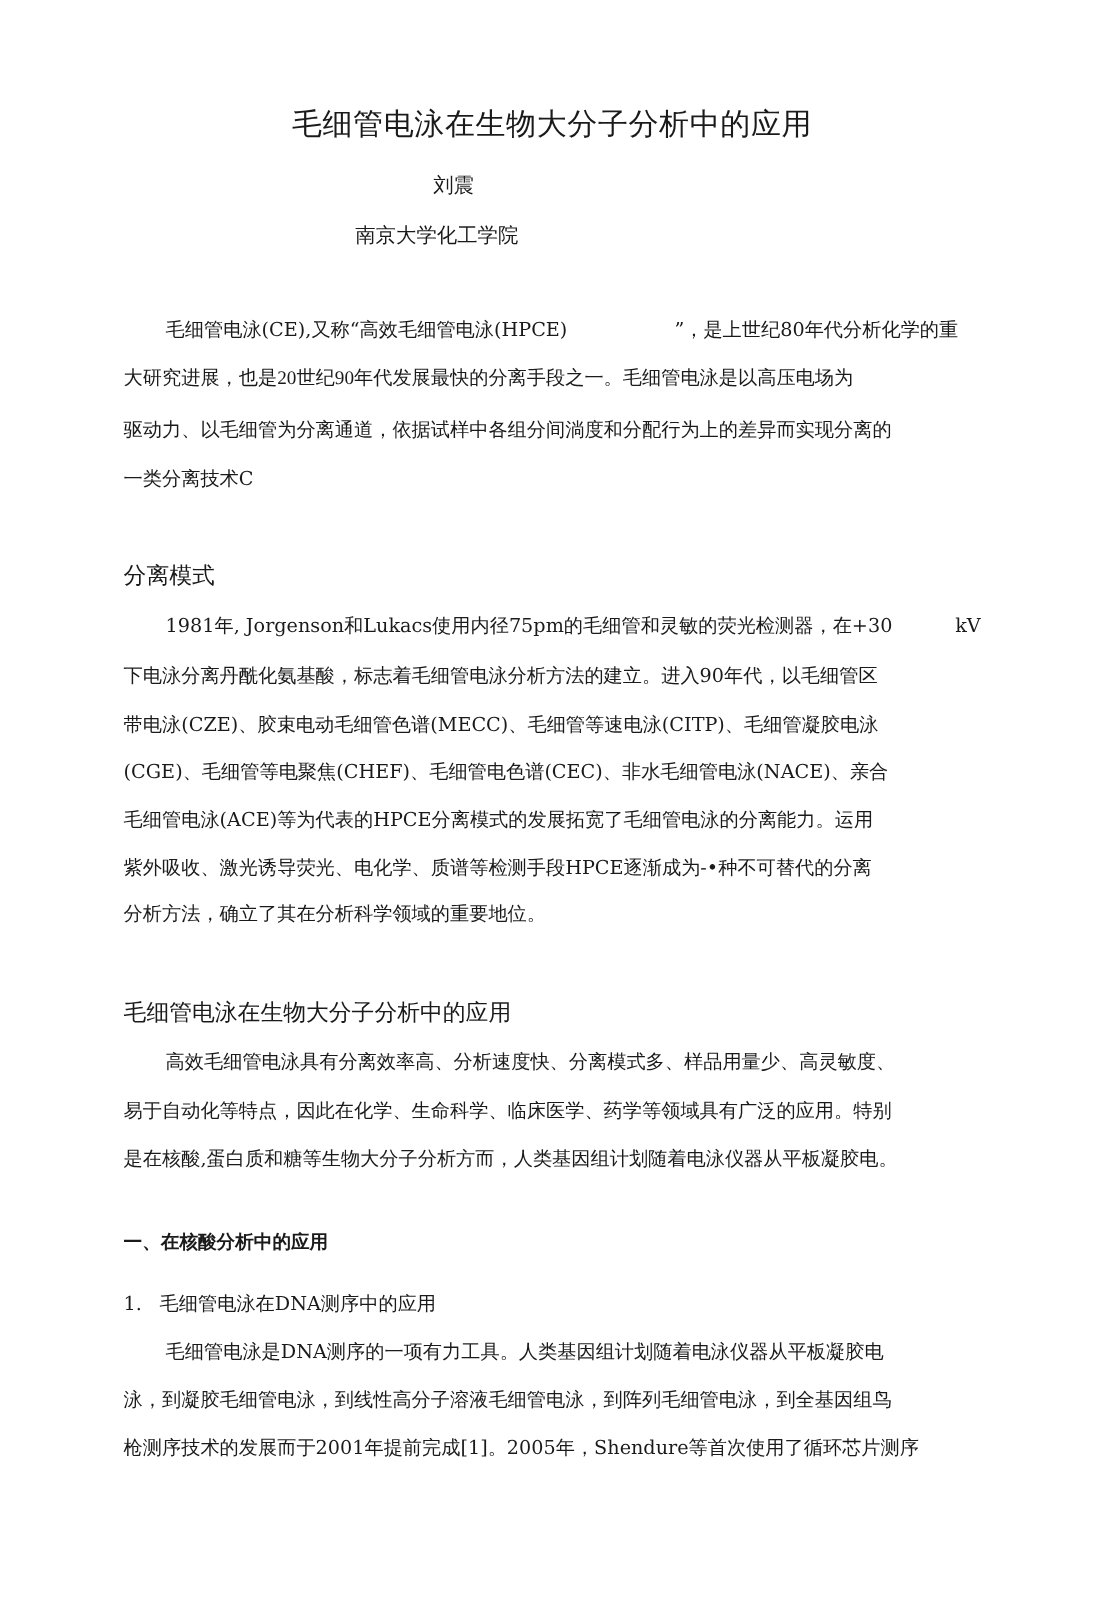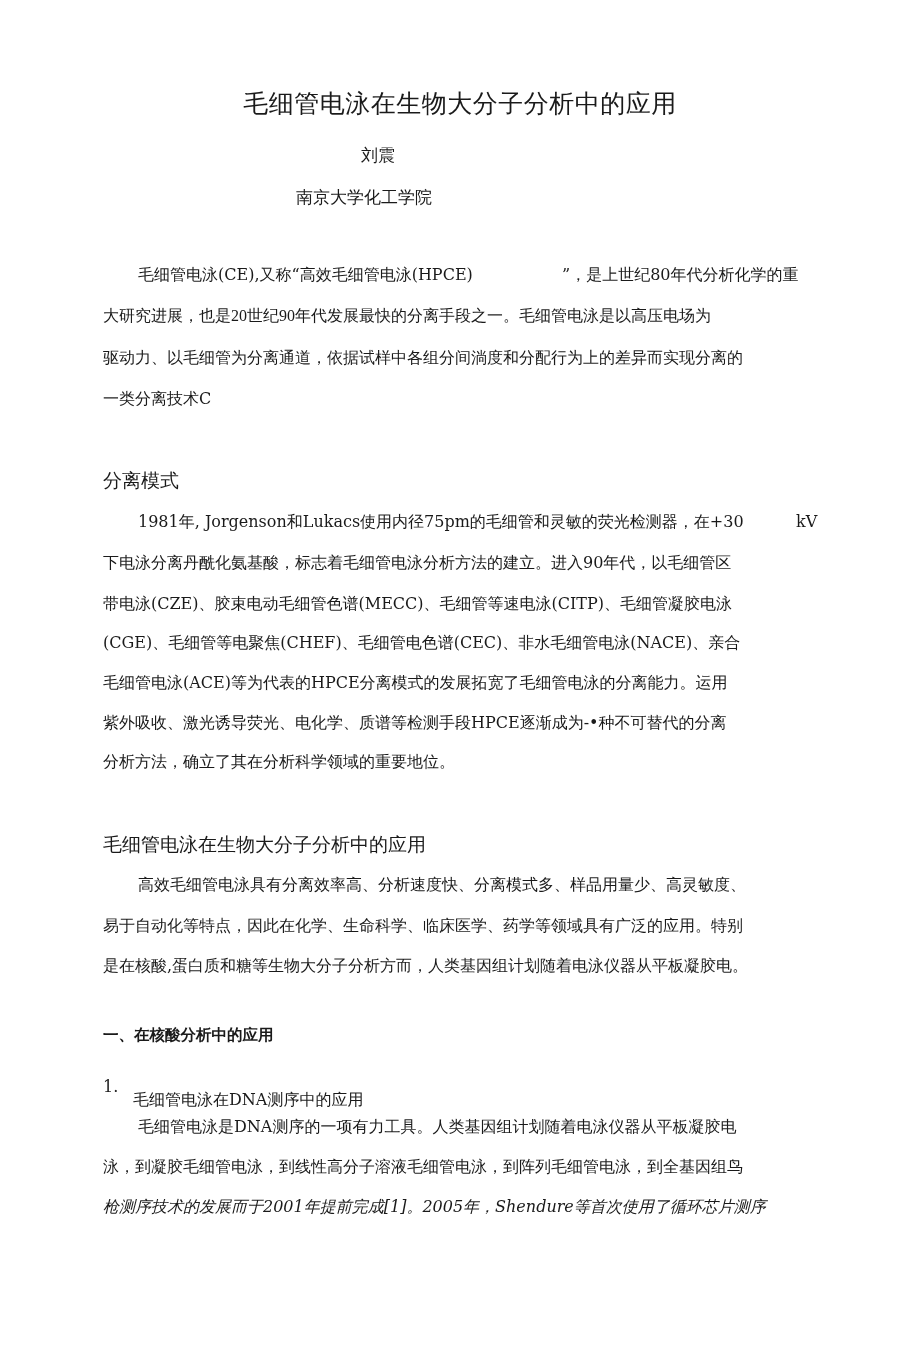--- a/index.html
+++ b/index.html
@@ -47,20 +47,20 @@
 
   <div class="h2" style="top:832px;">毛细管电泳在生物大分子分析中的应用</div>
   <div>
     <div class="line" style="top:876px;left:138px;font-family:Liberation Mono, monospace;">高效毛细管电泳具有分离效率高、分析速度快、分离模式多、样品用量少、高灵敏度、</div>
     <div class="line" style="top:916px;left:103px;">易于自动化等特点，因此在化学、生命科学、临床医学、药学等领域具有广泛的应用。特别</div>
     <div class="line" style="top:956px;left:103px;">是在核酸,蛋白质和糖等生物大分子分析方而，人类基因组计划随着电泳仪器从平板凝胶电。</div>
   </div>
 
   <div class="h3" style="top:1008px;margin-top:17px;">一、在核酸分析中的应用</div>
   <div class="line" style="top:1077px;left:103px;">1.</div>
-  <div class="line" style="top:1077px;left:133px;margin-top:13px;">毛细管电泳在DNA测序中的应用</div>
+  <div class="line" style="top:1077px;left:133px;">毛细管电泳在DNA测序中的应用</div>
   <div>
     <div class="line" style="top:1117px;left:138px;">毛细管电泳是DNA测序的一项有力工具。人类基因组计划随着电泳仪器从平板凝胶电</div>
     <div class="line" style="top:1157px;left:103px;">泳，到凝胶毛细管电泳，到线性高分子溶液毛细管电泳，到阵列毛细管电泳，到全基因组鸟</div>
-    <div class="line" style="top:1197px;left:103px;font-style:italic;">枪测序技术的发展而于2001年提前完成[1]。2005年，Shendure等首次使用了循环芯片测序</div>
+    <div class="line" style="top:1197px;left:103px;">枪测序技术的发展而于2001年提前完成[1]。2005年，Shendure等首次使用了循环芯片测序</div>
   </div>
 
 </div>
 
 </body></html>

